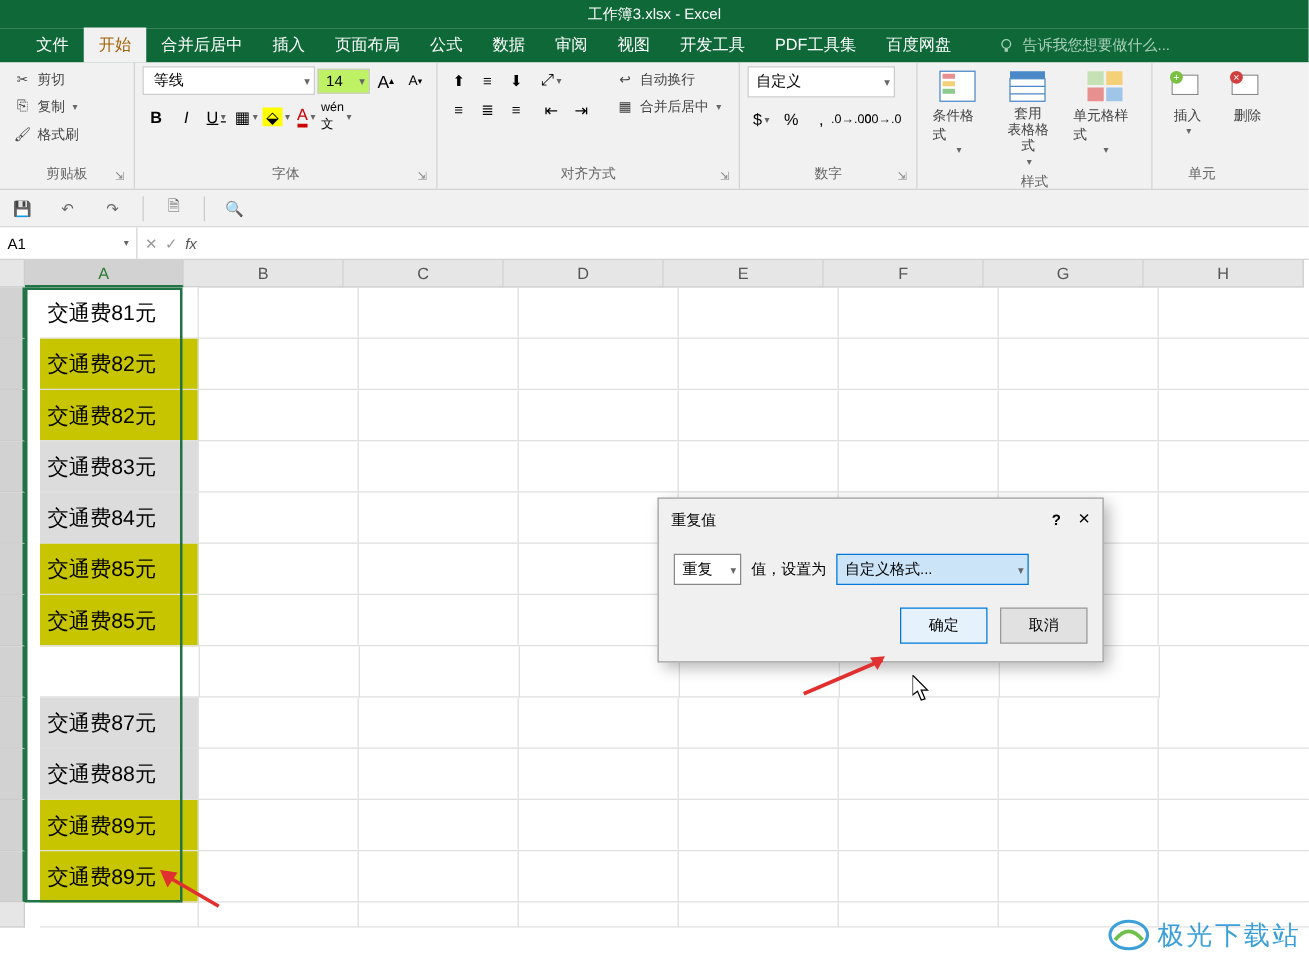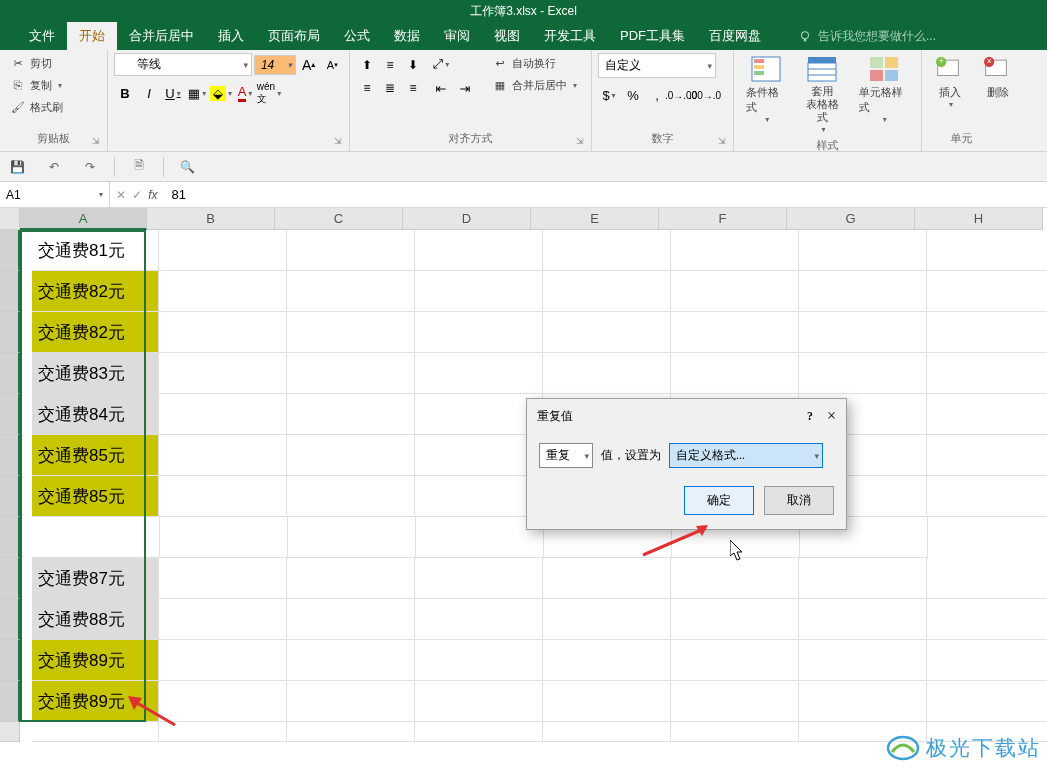--- a/index.html
+++ b/index.html
@@ -23,22 +23,22 @@
     .btn-large .icon-box { width: 32px; height: 32px; display: flex; align-items: center; justify-content: center; }
     .btn-large .label { font-size: 11px; margin-top: 2px; color: #444; }
     .btn-small { display: flex; align-items: center; gap: 4px; padding: 2px 4px; cursor: pointer; font-size: 11px; color: #444; }
     .btn-small .icon-box { width: 16px; height: 16px; display: flex; align-items: center; justify-content: center; }
     .mini-dd { font-size: 8px; color: #666; margin-left: 2px; }
     
     .vstack { display: flex; flex-direction: column; gap: 2px; }
     .hstack { display: flex; align-items: center; gap: 2px; }
     
     .font-row { display: flex; gap: 2px; align-items: center; }
-    .font-name-sel { border: 1px solid #ccc; background: #fff; padding: 2px 18px 2px 22px; font-size: 12px; width: 140px; position: relative; }
-    .font-size-sel { border: 1px solid #ccc; background: #fdba74; padding: 2px 24px 2px 6px; width: 42px; position: relative; font-style: italic; }
+    .font-name-sel { border: 1px solid #ccc; background: #fff; padding: 2px 18px 2px 8px; font-size: 12px; width: 140px; position: relative; }
+    .font-size-sel { border: 1px solid #ccc; background: #bef264; padding: 2px 24px 2px 6px; width: 42px; position: relative; }
     .sel-arrow { position: absolute; right: 3px; top: 50%; transform: translateY(-50%); font-size: 9px; color: #666; }
     
     .fmt-btn { width: 22px; height: 22px; display: flex; align-items: center; justify-content: center; cursor: pointer; font-size: 13px; }
     .fmt-btn.bold { font-weight: bold; }
     .fmt-btn.italic { font-style: italic; }
     .fmt-btn.underline { text-decoration: underline; }
     
     .align-grid { display: grid; grid-template-columns: repeat(3, 22px); grid-template-rows: repeat(2, 22px); gap: 1px; }
     .align-btn { display: flex; align-items: center; justify-content: center; cursor: pointer; }
     
@@ -68,21 +68,21 @@
     .cells { position: absolute; left: 20px; top: 22px; margin-left: 12px; }
     .cell-row { display: flex; }
     .cell { border-right: 1px solid #e0e0e0; border-bottom: 1px solid #e0e0e0; height: 41px; display: flex; align-items: center; padding: 0 6px; font-size: 17px; color: #000; }
     .cell.hl { background: #c7c400; }
     .cell.selcol { background: #dcdcdc; }
     .cell.first { background: #fff; }
     .cell.small { height: 20px; }
     
     .sel-border { position: absolute; border: 2px solid #217346; pointer-events: none; }
     
-    .dialog { position: absolute; left: 526px; top: 398px; width: 321px; background: #f0f0f0; border: 1px solid #9e9e9e; box-shadow: 4px 4px 12px rgba(0,0,0,0.3); font-size: 12px; font-family: Liberation Serif, serif; }
+    .dialog { position: absolute; left: 526px; top: 398px; width: 357px; background: #f0f0f0; border: 1px solid #9e9e9e; box-shadow: 4px 4px 12px rgba(0,0,0,0.3); font-size: 12px; }
     .dialog-title { padding: 8px 10px; display: flex; align-items: center; justify-content: space-between; }
     .dialog-title-text { font-weight: normal; }
     .dialog-ctrl { display: flex; gap: 14px; align-items: center; }
     .dialog-body { padding: 10px 12px 14px; }
     .dlg-label { margin-bottom: 12px; font-weight: bold; }
     .dlg-row { display: flex; align-items: center; gap: 8px; margin-bottom: 18px; }
     .dlg-select { border: 1px solid #888; background: #fff; padding: 3px 18px 3px 6px; position: relative; }
     .dlg-select.w1 { width: 54px; }
     .dlg-select.w2 { width: 154px; background: #cce4f7; border: 1px solid #0078d7; }
     .dlg-btns { display: flex; justify-content: flex-end; gap: 10px; }
@@ -171,20 +171,21 @@
             <span style="background:#ffff00;padding:0 3px">⬙</span>
             <span class="mini-dd">▾</span>
           </div>
         <div class="fmt-btn">
             <span style="color:#c00;border-bottom:3px solid #c00">A</span>
             <span class="mini-dd">▾</span>
           </div>
         <div class="fmt-btn" style="font-size:10px">wén<br>文<span class="mini-dd">▾</span></div>
       </div>
     </div>
+    <div class="group-label">字体</div>
     <div class="group-dialog-launcher">⇲</div>
   </div>
 
   <div class="ribbon-group" style="width:242px">
     <div class="group-content">
       <div class="vstack">
         <div class="hstack">
           <div class="align-grid">
             <div class="align-btn">⬆</div>
             <div class="align-btn">≡</div>
@@ -310,23 +311,20 @@
 <div class="formula-bar">
   <div class="name-box">
     <span>A1</span>
     <span class="mini-dd">▾</span>
   </div>
   <div class="fb-btns">
     <span>✕</span>
     <span>✓</span>
     <span style="font-style:italic;color:#555">fx</span>
   </div>
-  <div class="formula-input">
-    <span>81</span>
-  </div>
 </div>
 
 <div class="sheet-area" style="height:560px">
   <div class="corner"></div>
   <div class="col-headers" id="col-headers">
       <div class="col-h sel" style="width: 127px;">A</div>
       <div class="col-h" style="width: 128px;">B</div>
       <div class="col-h" style="width: 128px;">C</div>
       <div class="col-h" style="width: 128px;">D</div>
       <div class="col-h" style="width: 128px;">E</div>

